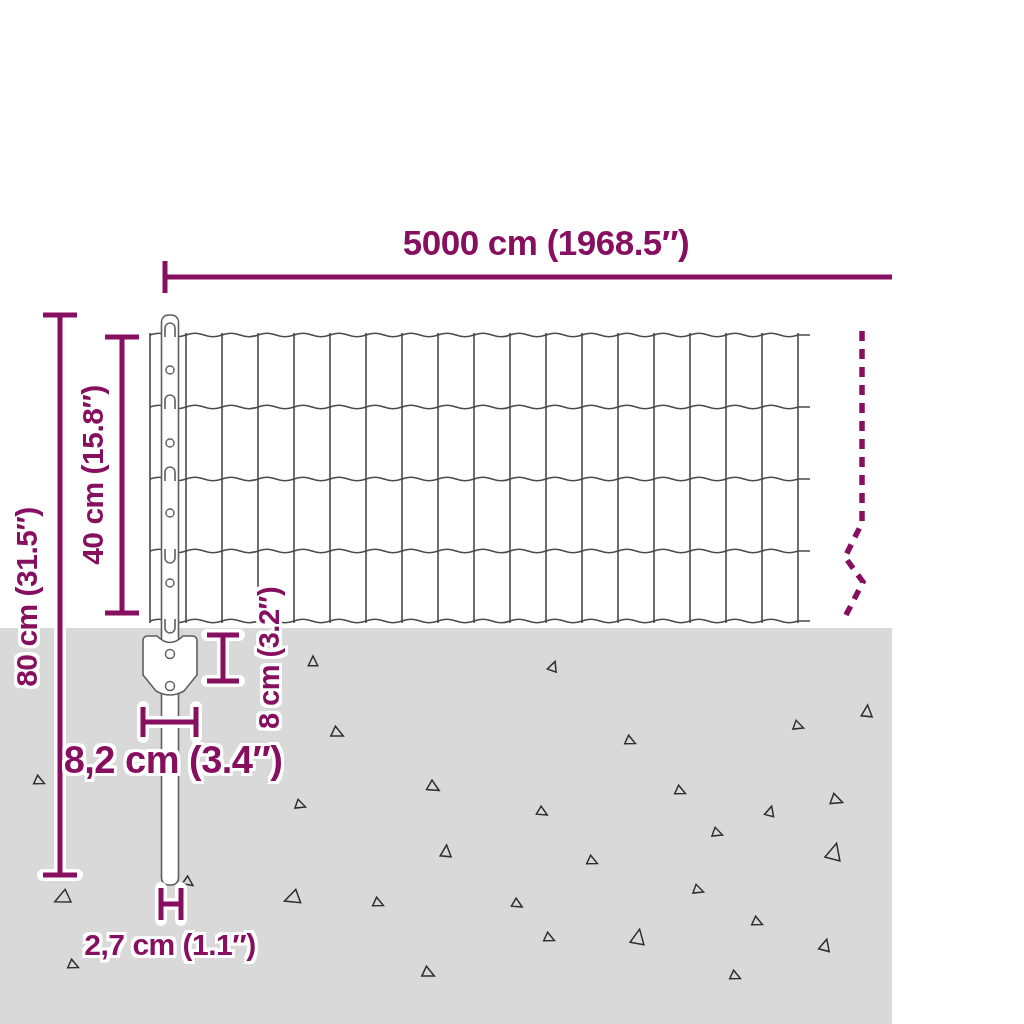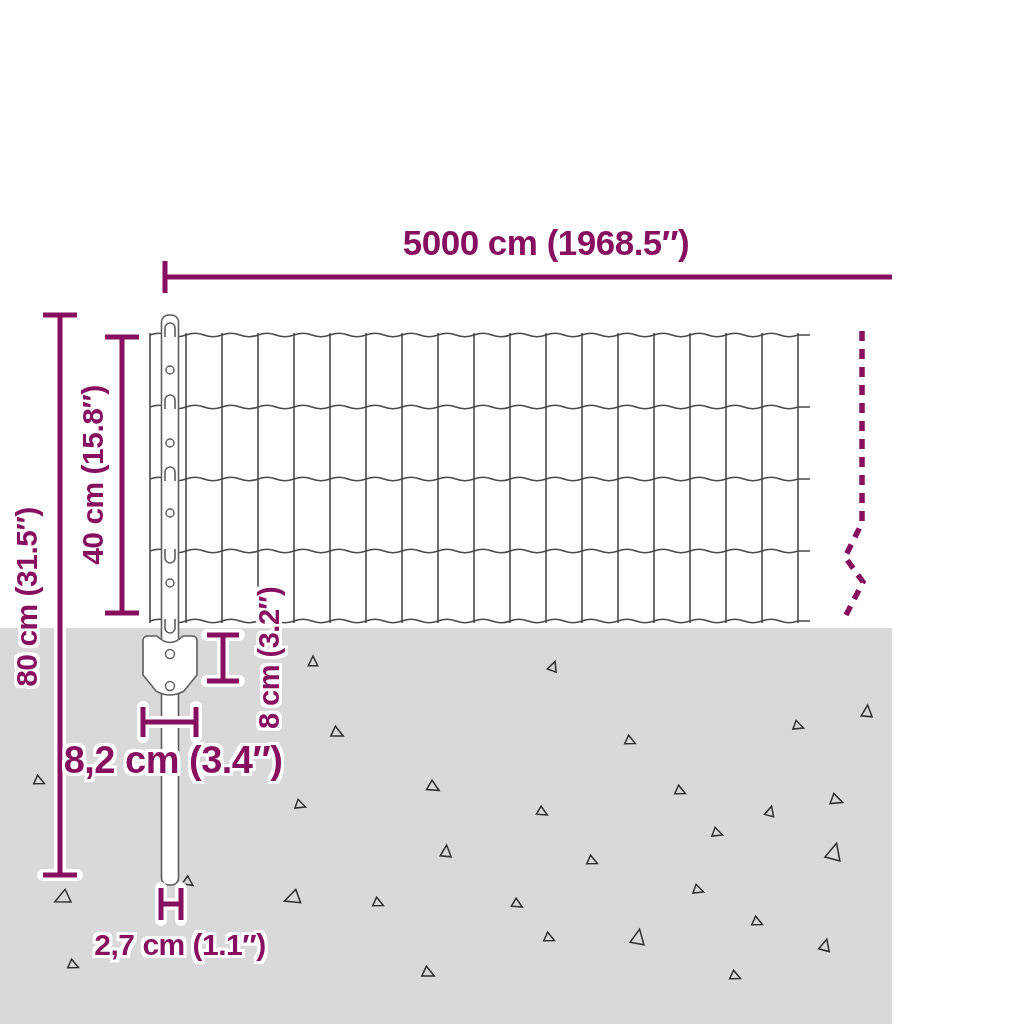--- a/index.html
+++ b/index.html
@@ -154,14 +154,14 @@
   <div class="lbl hor" style="left:546px;top:243px;font-size:35px;">5000 cm (1968.5″)</div>
 
   <div class="lbl rot" style="left:27px;top:597px;font-size:30px;">80 cm (31.5″)</div>
 
   <div class="lbl rot" style="left:93px;top:475px;font-size:30px;">40 cm (15.8″)</div>
 
   <div class="lbl rot" style="left:269px;top:658px;font-size:29px;">8 cm (3.2″)</div>
 
   <div class="lbl hor" style="left:173px;top:760px;font-size:38px;">8,2 cm (3.4″)</div>
 
-  <div class="lbl hor" style="left:180px;top:945px;font-size:30px;">2,7 cm (1.1″)</div>
+  <div class="lbl hor" style="left:170px;top:945px;font-size:30px;">2,7 cm (1.1″)</div>
 </div>
 
 </body></html>

